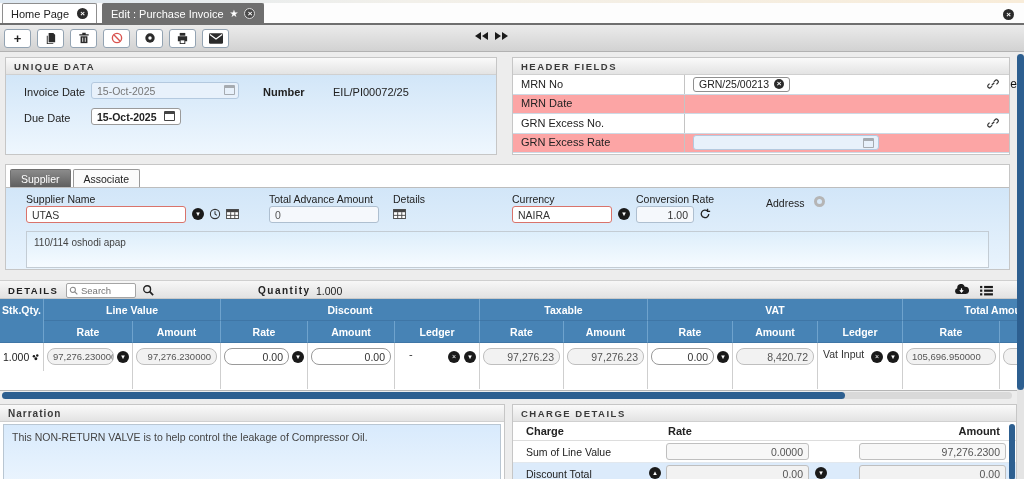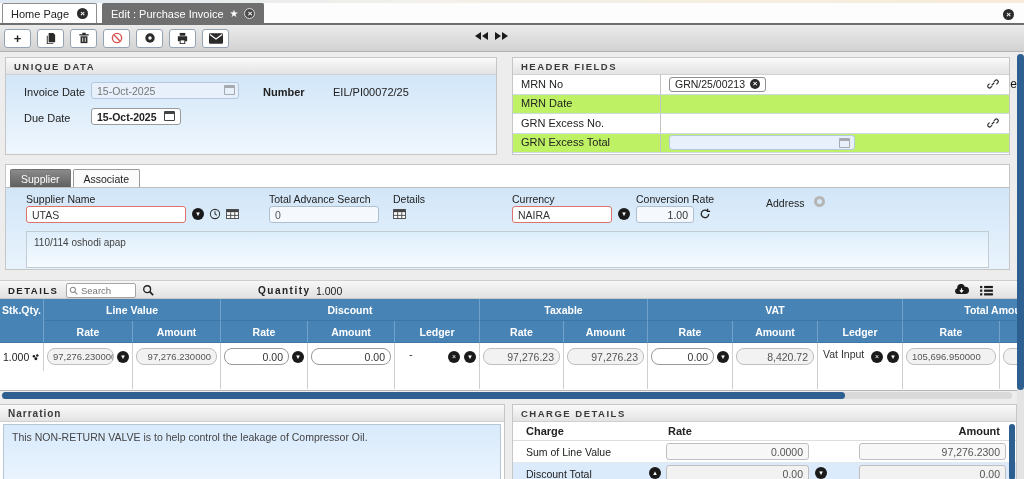--- a/index.html
+++ b/index.html
@@ -61,22 +61,22 @@
   .uq-cal1 { position:absolute; left:218px; top:10px; }
   .uq-num-lbl { position:absolute; left:257px; top:11px; font-weight:bold; }
   .uq-num-val { position:absolute; left:327px; top:11px; }
   .uq-lbl2 { position:absolute; left:18px; top:37px; }
   .uq-in2 { position:absolute; left:85px; top:33px; width:90px; }
   .uq-cal2 { position:absolute; left:158px; top:36px; }
 
   
   .hf { left:512px; top:57px; width:498px; height:98px; }
   .hf-row { position:relative; height:19.5px; display:flex; align-items:center; border-bottom:1px solid #cdd9e4; }
-  .hf-row.alt { background:#bef264;text-align:center; }
-  .hf-label { width:148px; padding-left:8px; border-right:1px solid #c4c4c4; line-height:19px; height:100%; display:flex; align-items:center; }
+  .hf-row.alt { background:#fca5a5;text-align:center; }
+  .hf-label { width:172px; padding-left:8px; border-right:1px solid #c4c4c4; line-height:19px; height:100%; display:flex; align-items:center; }
   .hf-val { flex:1; display:flex; align-items:center; padding-left:8px; position:relative; height:100%; }
   .chip { display:inline-flex; align-items:center; gap:5px; background:#fff; border:1px solid #8f8f8f;
           border-radius:3px; height:15px; padding:0 5px; font-size:10.5px; }
   .link-ic { position:absolute; right:10px; top:3px; }
 
   
   .supplier { left:5px; top:164px; width:1005px; height:106px; }
   .sp-tabs { height:22px; display:flex; align-items:flex-end; padding-left:4px; background:#fff; gap:2px; }
   .sp-tab { height:18px; padding:0 10px; display:flex; align-items:center; font-size:10.5px;
             border:1px solid #9a9a9a; border-bottom:none; border-radius:2px 2px 0 0; }
@@ -262,21 +262,21 @@
         <span class="link-ic">
           <svg width="12" height="12" viewBox="0 0 14 14">
               <path d="M5.5 8.5l3-3" stroke="#333" stroke-width="1.4"></path>
               <path d="M6 9.5L4.5 11a2.1 2.1 0 01-3-3L3 6.5" stroke="#333" stroke-width="1.4" fill="none"></path>
               <path d="M8 4.5L9.5 3a2.1 2.1 0 013 3L11 7.5" stroke="#333" stroke-width="1.4" fill="none"></path>
             </svg>
         </span>
       </div>
     </div>
     <div class="hf-row alt">
-      <div class="hf-label">GRN Excess Total</div>
+      <div class="hf-label">GRN Excess Rate</div>
       <div class="hf-val">
         <div class="ibox blue" style="width:186px;height:15px;position:relative;"></div>
         <span class="cal dim" style="position:absolute;left:178px;top:4px;"></span>
       </div>
     </div>
   </div>
 
   <div class="panel supplier">
     <div class="sp-tabs">
       <div class="sp-tab on">Supplier</div>
@@ -290,21 +290,21 @@
         <svg width="12" height="12" viewBox="0 0 14 14">
             <circle cx="7" cy="7" r="5.4" fill="none" stroke="#333" stroke-width="1.2"></circle>
             <path d="M7 3.8V7l2.2 1.6" stroke="#333" stroke-width="1.2" fill="none"></path>
           </svg>
         <svg width="13" height="10" viewBox="0 0 14 11">
             <rect x="0.5" y="0.5" width="13" height="10" fill="#fff" stroke="#444"></rect>
             <rect x="0.5" y="0.5" width="13" height="3" fill="#444"></rect>
             <path d="M0.5 7h13M5 3.5v7M9.5 3.5v7" stroke="#444"></path>
           </svg>
       </div>
-      <span class="lbl" style="left:263px">Total Advance Search</span>
+      <span class="lbl" style="left:263px">Total Advance Amount</span>
       <div class="ibox fld" style="left:263px;width:110px;background:#f5f8fc;border-color:#aebfd0;">0</div>
       <span class="lbl" style="left:387px">Details</span>
       <svg class="fld" style="left:387px;top:21px" width="13" height="10" viewBox="0 0 14 11">
           <rect x="0.5" y="0.5" width="13" height="10" fill="#fff" stroke="#444"></rect>
           <rect x="0.5" y="0.5" width="13" height="3" fill="#444"></rect>
           <path d="M0.5 7h13M5 3.5v7M9.5 3.5v7" stroke="#444"></path>
         </svg>
       <span class="lbl" style="left:506px">Currency</span>
       <div class="ibox red fld" style="left:506px;width:100px;">NAIRA</div>
       <span class="dot-ic fld" style="left:612px;top:20px">▾</span>

